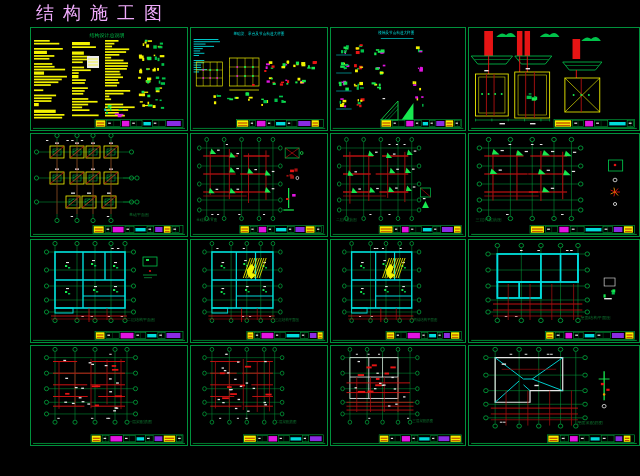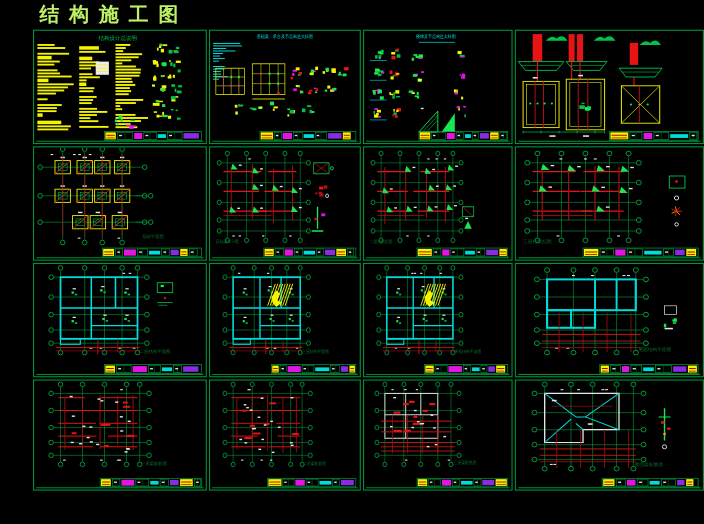--- a/index.html
+++ b/index.html
@@ -1,17 +1,17 @@
 <!DOCTYPE html>
 <html><head>
 <meta charset="utf-8">
 <style>
   html,body{margin:0;padding:0;background:#000;width:640px;height:476px;overflow:hidden}
   .stage{position:relative;width:640px;height:476px;background:#000;font-family:"Liberation Sans",sans-serif}
-  .title{position:absolute;left:36px;top:1px;font-size:18px;font-weight:bold;letter-spacing:9px;color:#bef264;white-space:nowrap}
+  .title{position:absolute;left:36px;top:1px;font-size:18px;font-weight:normal;letter-spacing:9px;color:#f0abfc;white-space:nowrap}
   .grid{position:absolute;left:30px;top:27px;display:grid;grid-template-columns:158px 138px 136px 172px;grid-template-rows:104px 104px 104px 101px;gap:2px}
   .panel{box-sizing:border-box;background:#000;border:1px solid #00913c;overflow:hidden}
   svg{display:block}
 </style>
 </head>
 <body>
 
 <div class="stage">
   <div class="title">结构施工图</div>
   <div class="grid" id="grid">

